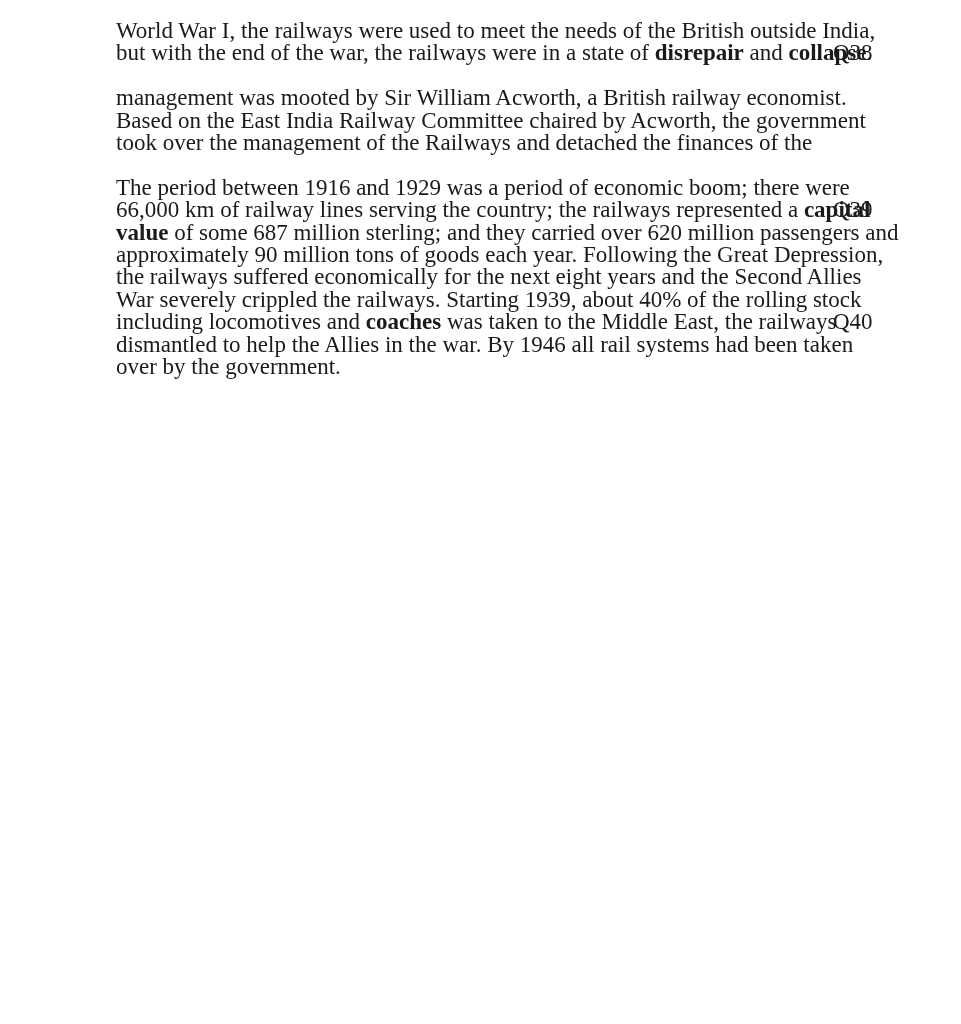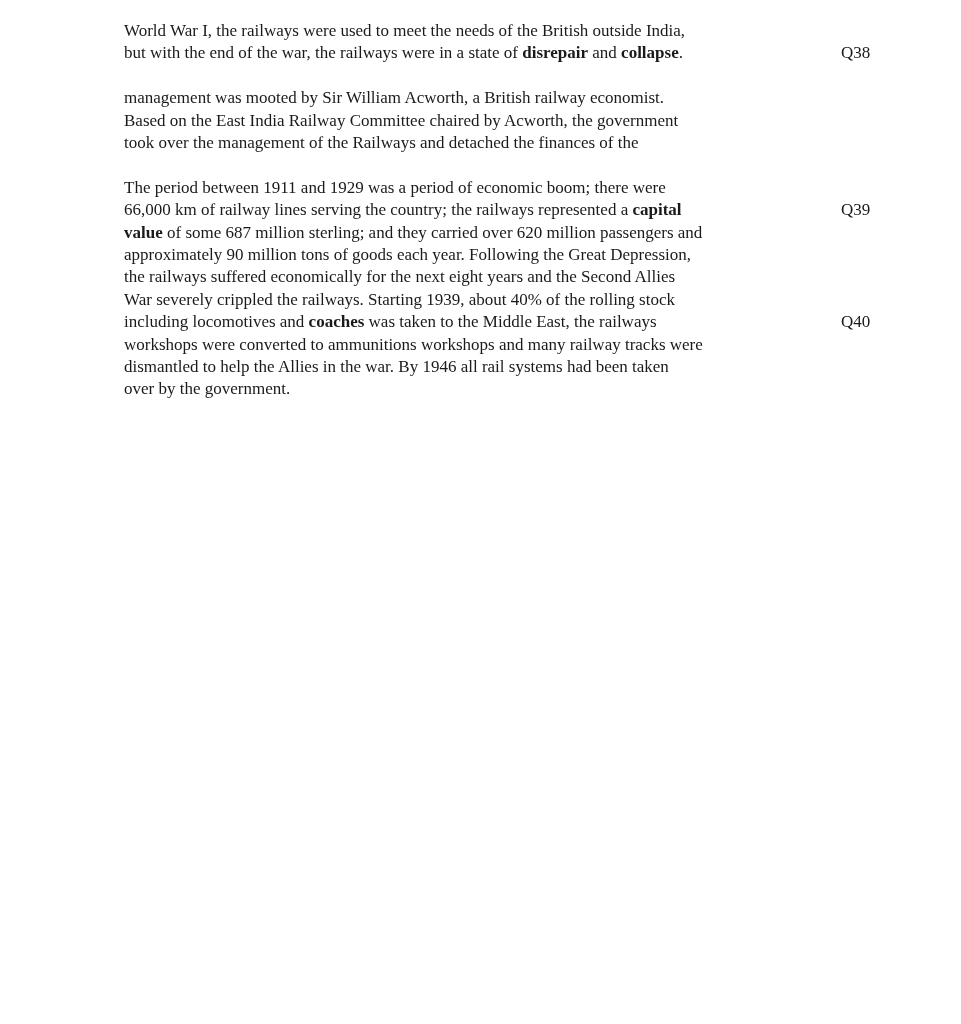--- a/index.html
+++ b/index.html
@@ -7,24 +7,24 @@
     width: 961px;
     height: 1024px;
     background: #ffffff;
     font-family: "Liberation Serif", serif;
     color: #1a1a1a;
     position: relative;
     overflow: hidden;
   }
   .passage {
     position: absolute;
-    left: 124px;
+    left: 116px;
     top: 20px;
     width: 667px;
-    font-size: 17px;
+    font-size: 23px;
     line-height: 22.4px;
   }
   .para { margin: 0 0 22.4px 0; }
   .line { white-space: pre; position: relative; }
   .seg.b { font-weight: bold; }
   .seg.u {
     text-underline-offset: 3px;
     text-decoration-thickness: 1.2px;
   }
   .qmark {
@@ -44,25 +44,24 @@
       <div class="para">
         <div class="line"><span class="seg">World War I, the railways were used to meet the needs of the British outside India,</span></div>
         <div class="line"><span class="seg">but </span><span class="seg u">with the end of the war, the railways were in a state of </span><span class="seg b u">disrepair</span><span class="seg u"> and </span><span class="seg b u">collapse</span><span class="seg">.</span><span class="qmark">Q38</span></div>
       </div>
       <div class="para">
         <div class="line"><span class="seg">management was mooted by Sir William Acworth, a British railway economist.</span></div>
         <div class="line"><span class="seg">Based on the East India Railway Committee chaired by Acworth, the government</span></div>
         <div class="line"><span class="seg">took over the management of the Railways and detached the finances of the</span></div>
       </div>
       <div class="para">
-        <div class="line"><span class="seg">The period between 1911 and 1929 was a period of economic boom; there were</span></div>
+        <div class="line"><span class="seg">The period between 1916 and 1929 was a period of economic boom; there were</span></div>
         <div class="line"><span class="seg">66,000 km of railway lines serving the country; </span><span class="seg u">the railways represented a </span><span class="seg b u">capital</span><span class="qmark">Q39</span></div>
         <div class="line"><span class="seg b u">value</span><span class="seg u"> of some 687 million sterling</span><span class="seg">; and they carried over 620 million passengers and</span></div>
         <div class="line"><span class="seg">approximately 90 million tons of goods each year. Following the Great Depression,</span></div>
         <div class="line"><span class="seg">the railways suffered economically for the next eight years and the Second Allies</span></div>
         <div class="line"><span class="seg">War severely crippled the railways. Starting 1939, </span><span class="seg u">about 40% of the rolling stock</span></div>
         <div class="line"><span class="seg u">including locomotives and </span><span class="seg b u">coaches</span><span class="seg u"> was taken to the Middle East</span><span class="seg">, the railways</span><span class="qmark">Q40</span></div>
-        <div class="line"><span class="seg">workshops were converted to ammunitions workshops and many railway tracks were</span></div>
         <div class="line"><span class="seg">dismantled to help the Allies in the war. By 1946 all rail systems had been taken</span></div>
         <div class="line"><span class="seg">over by the government.</span></div>
       </div>
     </section>
 </main>
 
 </body></html>

